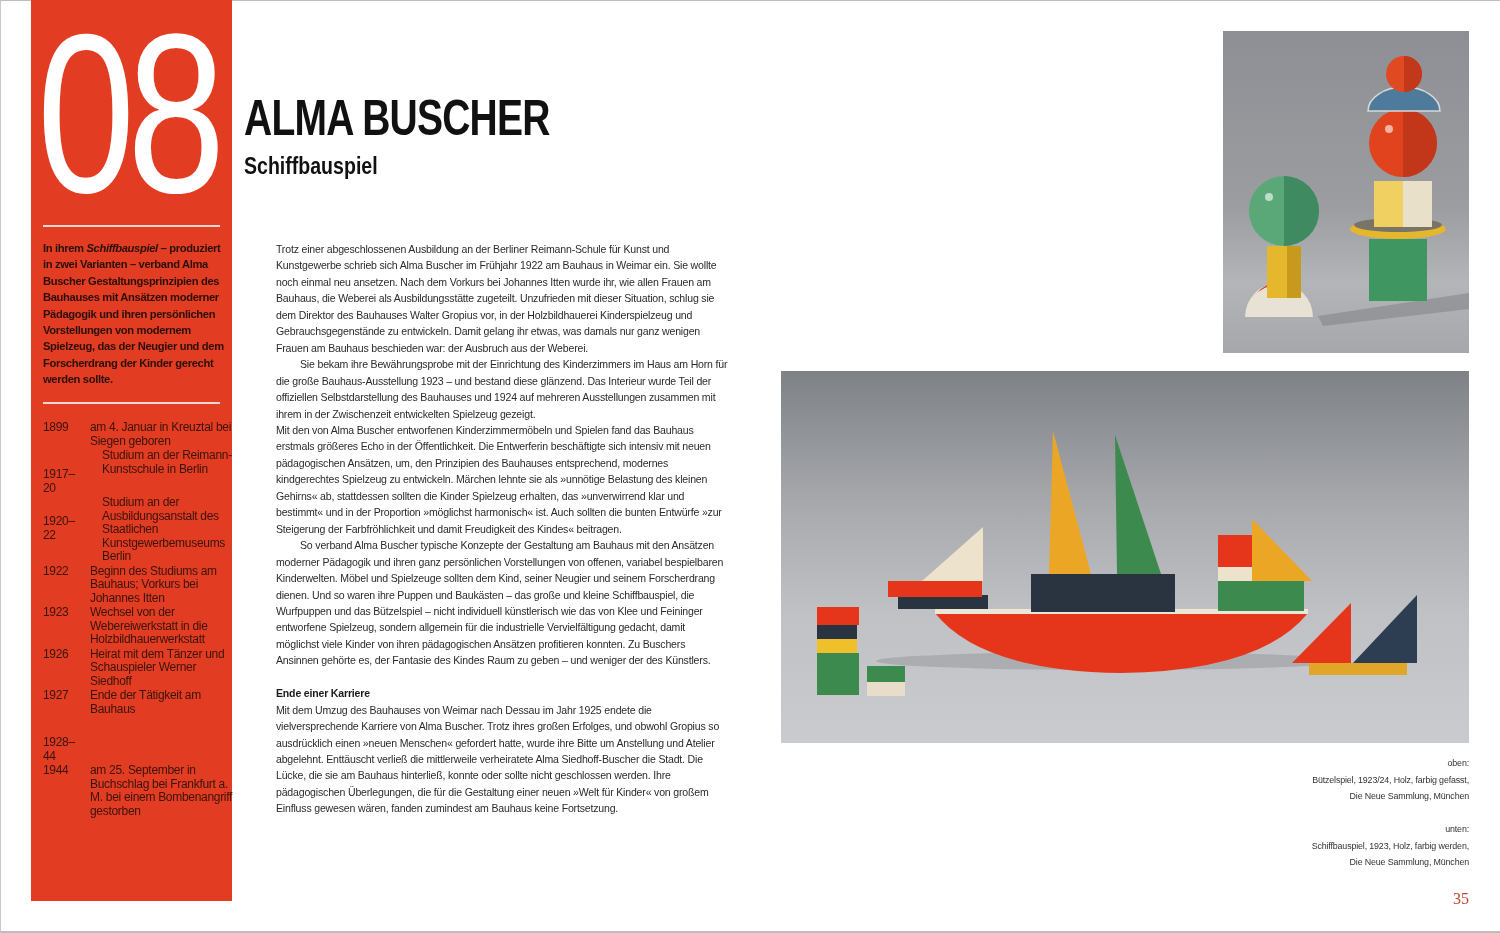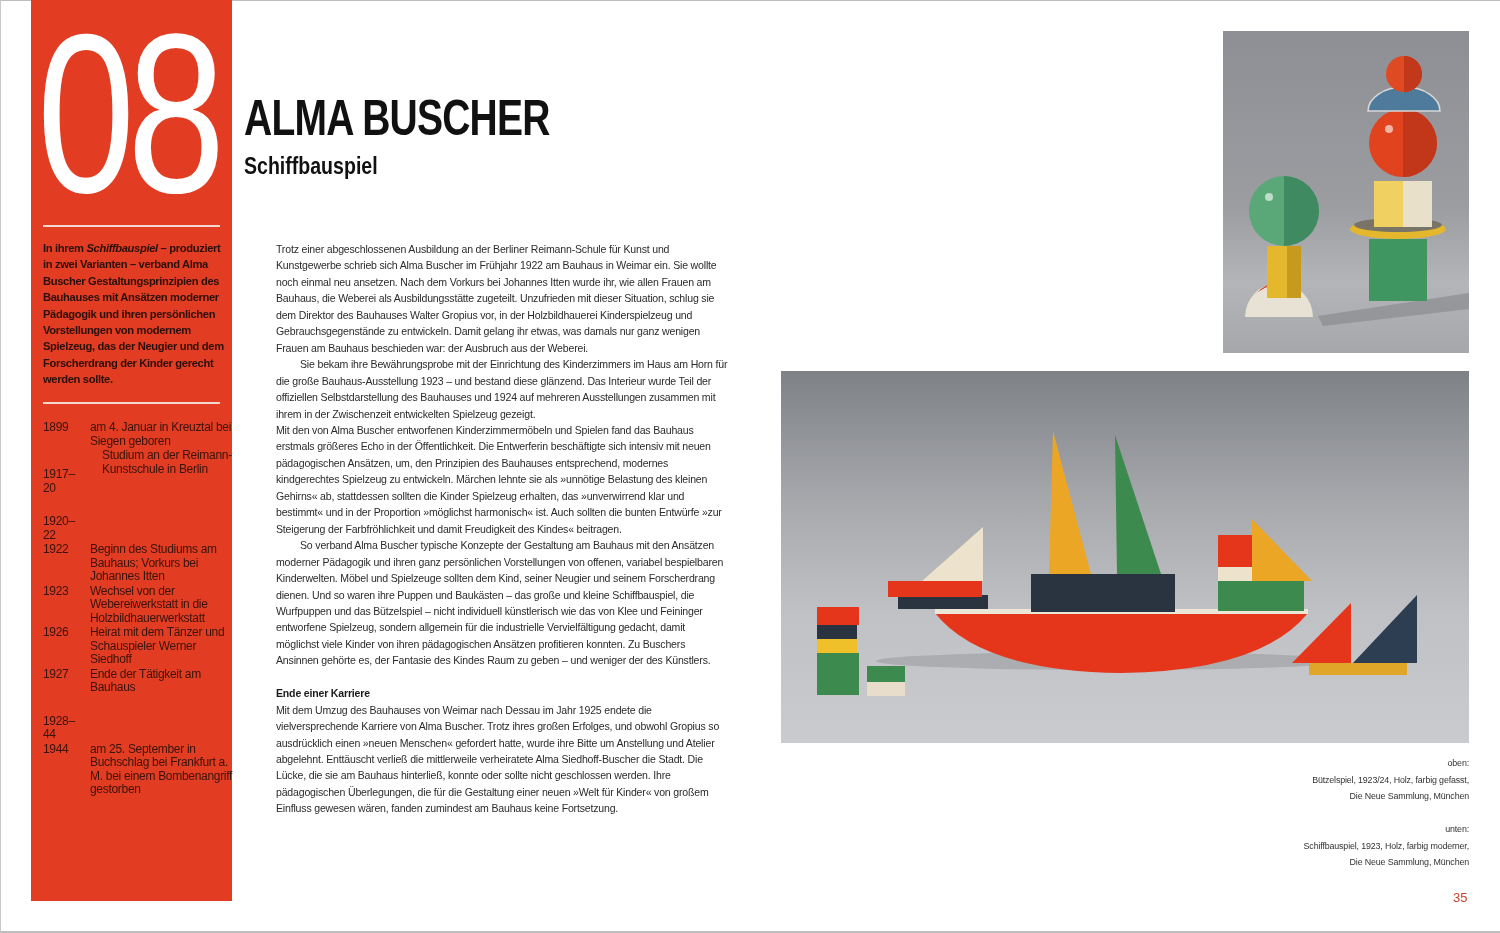--- a/index.html
+++ b/index.html
@@ -46,21 +46,21 @@
   .photo-top { left: 1223px; top: 31px; width: 246px; height: 322px;
     background: linear-gradient(180deg, #8d8f94 0%, #9b9da1 55%, #b3b5b8 78%, #a5a7aa 100%); }
   .photo-bottom { left: 781px; top: 371px; width: 688px; height: 372px;
     background: linear-gradient(180deg, #7e8186 0%, #a6a8ac 35%, #bfc1c4 65%, #c9cbce 100%); }
   .photo svg { position: absolute; left: 0; top: 0; }
 
   
   .captions { position: absolute; right: 31px; top: 755px; width: 260px; text-align: right;
     font-size: 8.9px; line-height: 16.5px; color: #333; letter-spacing: -0.15px; }
   .captions .gap { height: 16.5px; }
-  .page-number { position: absolute; left: 1453px; top: 890px; font-size: 13px; color: #c2442c; }
+  .page-number { position: absolute; left: 1453px; top: 890px; font-size: 16px; color: #c2442c; font-family: Liberation Serif, serif; }
 </style>
 </head>
 <body>
 
 <div class="page-frame"></div>
 
 <aside class="sidebar">
   <div class="chapter-num">08</div>
   <div class="sidebar-rule rule-top"></div>
   <p class="sidebar-intro"><span>In ihrem </span><em>Schiffbauspiel</em><span> – produziert in zwei Varianten – verband Alma Buscher Gestaltungsprinzipien des Bauhauses mit Ansätzen moderner Pädagogik und ihren persönlichen Vorstellungen von modernem Spielzeug, das der Neugier und dem Forscherdrang der Kinder gerecht werden sollte.</span></p>
@@ -69,20 +69,21 @@
     <li>
         <span class="year">1899</span>
         <span class="event">am 4. Januar in Kreuztal bei Siegen geboren</span>
       </li>
     <li>
         <span class="year wide">1917–20</span>
         <span class="event">Studium an der Reimann-Kunstschule in Berlin</span>
       </li>
     <li>
         <span class="year wide">1920–22</span>
+        <span class="event">Studium an der Ausbildungsanstalt des Staatlichen Kunstgewerbemuseums Berlin</span>
       </li>
     <li>
         <span class="year">1922</span>
         <span class="event">Beginn des Studiums am Bauhaus; Vorkurs bei Johannes Itten</span>
       </li>
     <li>
         <span class="year">1923</span>
         <span class="event">Wechsel von der Webereiwerkstatt in die Holzbildhauerwerkstatt</span>
       </li>
     <li>
@@ -168,17 +169,17 @@
       <rect x="86" y="295" width="38" height="16" fill="#3d8a4e"></rect>
     </svg>
 </figure>
 
 <div class="captions">
   <div>oben:</div>
   <div>Bützelspiel, 1923/24, Holz, farbig gefasst,</div>
   <div>Die Neue Sammlung, München</div>
   <div class="gap"></div>
   <div>unten:</div>
-  <div>Schiffbauspiel, 1923, Holz, farbig moderner,</div>
+  <div>Schiffbauspiel, 1923, Holz, farbig werden,</div>
   <div>Die Neue Sammlung, München</div>
 </div>
 
 <div class="page-number">35</div>
 
 </body></html>

